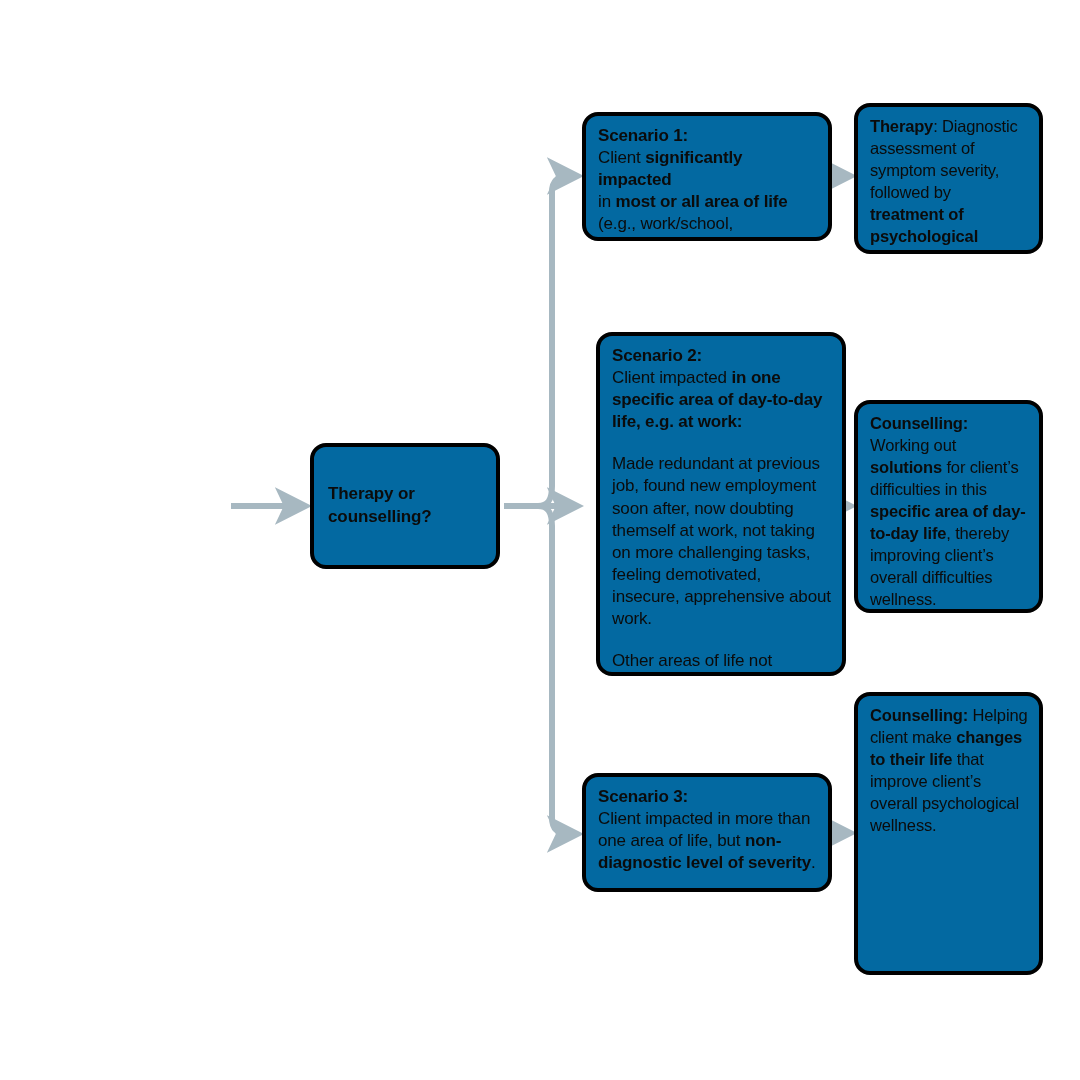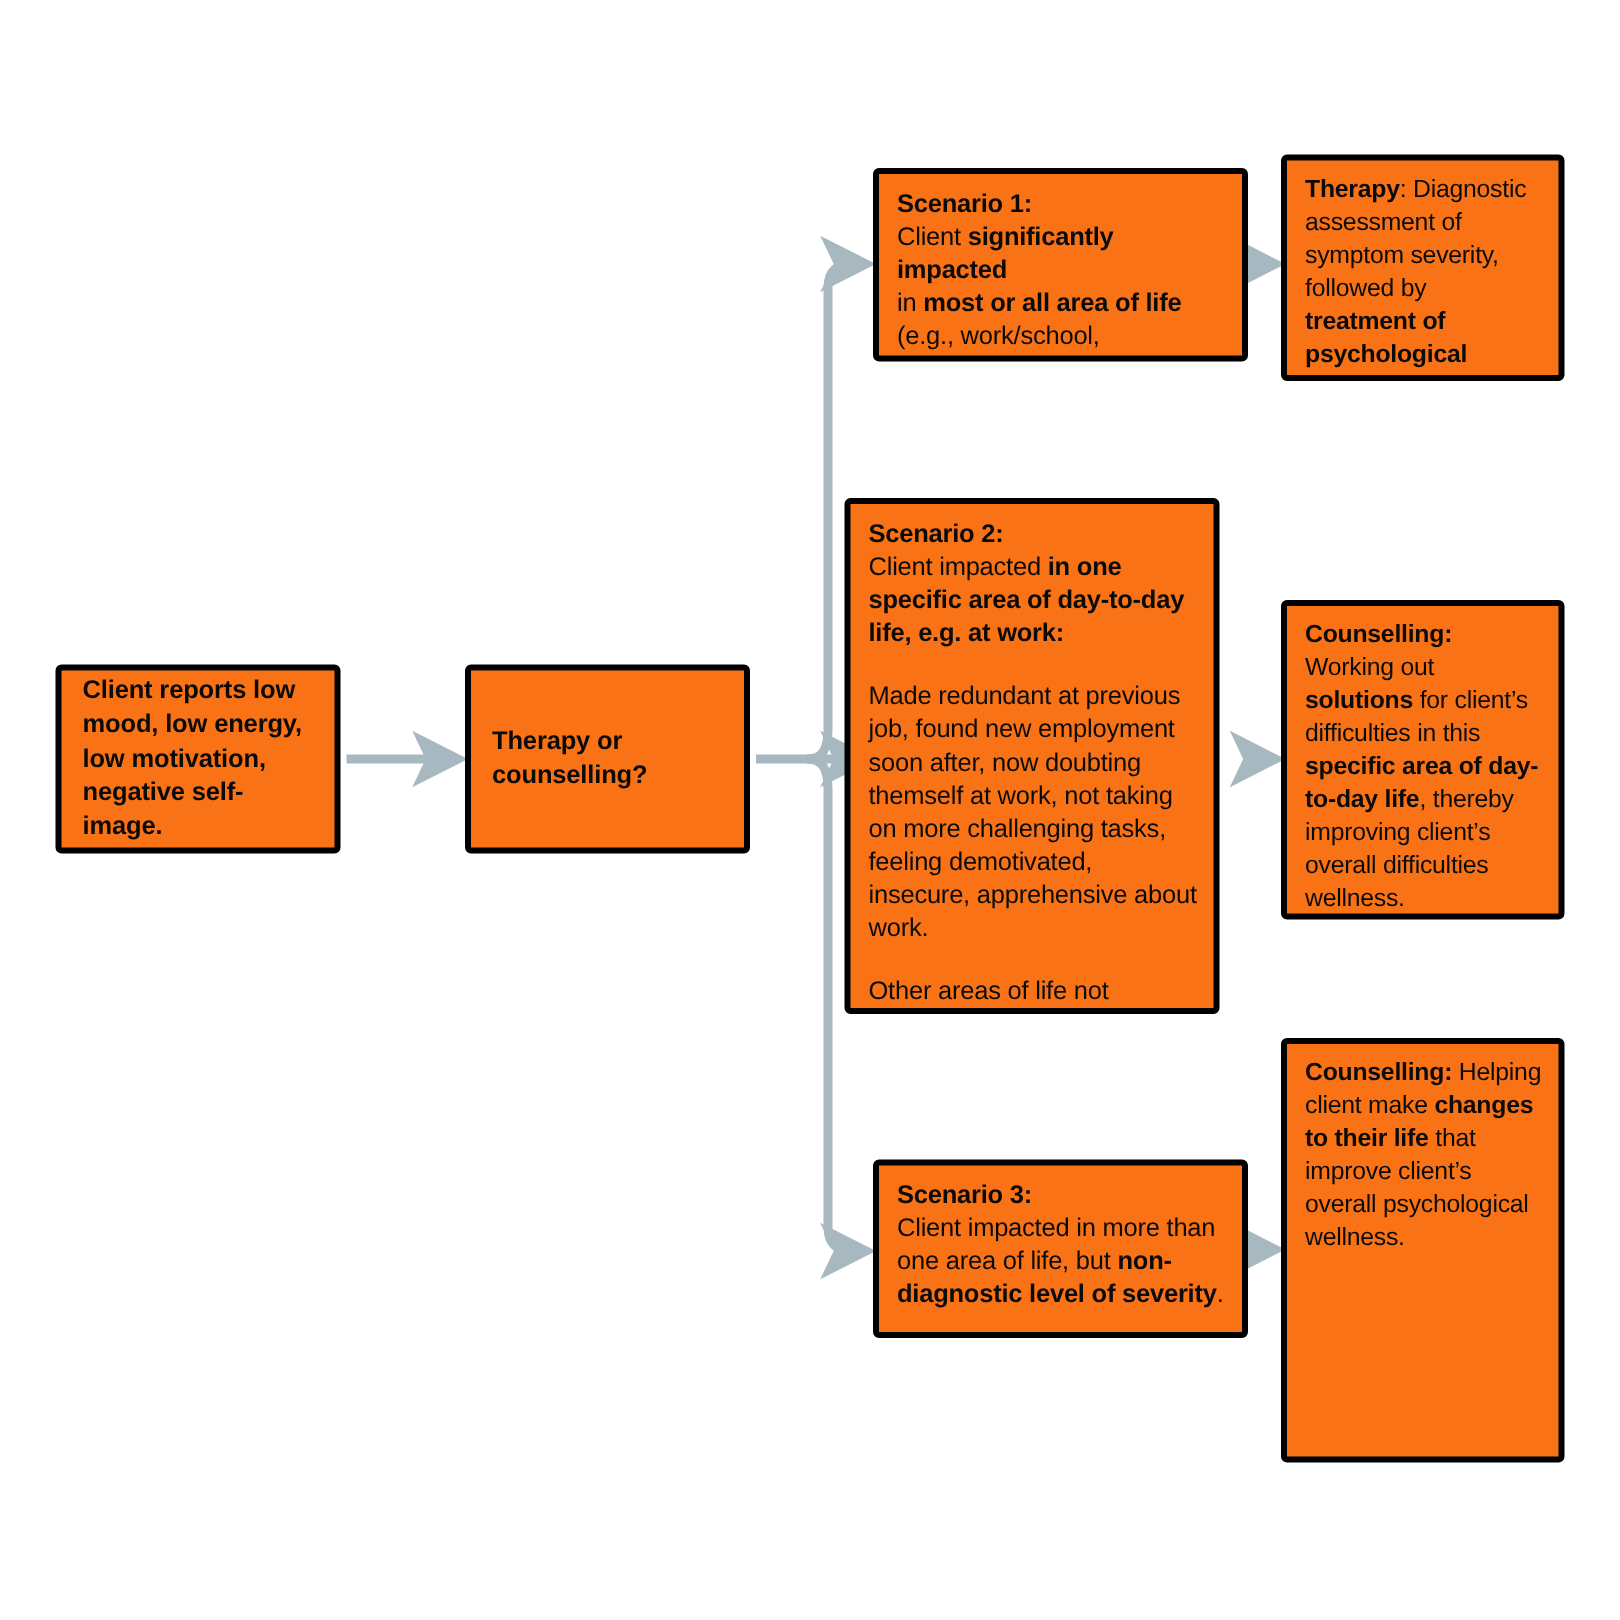--- a/index.html
+++ b/index.html
@@ -33,23 +33,23 @@
     width: 1080px;
     height: 1080px;
     z-index: 1;
     pointer-events: none;
   }
 
   .node {
     position: absolute;
     z-index: 2;
     box-sizing: border-box;
-    background: #f97316;
+    background: #0369a1;
     border: 4px solid #000000;
-    border-radius: 4px;
+    border-radius: 16px;
     overflow: hidden;
   }
 
   .node-body {
     box-sizing: border-box;
     width: 100%;
     height: 100%;
     padding: 9px 11px 9px 12px;
     display: block;
   }
@@ -94,21 +94,21 @@
   
   .node--scenario .para {
     font-size: 17px;
     line-height: 1.30;
   }
 
   
   #node-start        { left: 37px;  top: 443px; width: 190px; height: 126px; }
   #node-decision     { left: 310px; top: 443px; width: 190px; height: 126px; }
   #node-scenario-1   { left: 582px; top: 112px; width: 250px; height: 129px; }
-  #node-scenario-2   { left: 563px; top: 332px; width: 250px; height: 344px; }
+  #node-scenario-2   { left: 596px; top: 332px; width: 250px; height: 344px; }
   #node-scenario-3   { left: 582px; top: 773px; width: 250px; height: 119px; }
   #node-outcome-1    { left: 854px; top: 103px; width: 189px; height: 151px; }
   #node-outcome-2    { left: 854px; top: 400px; width: 189px; height: 213px; }
   #node-outcome-3    { left: 854px; top: 692px; width: 189px; height: 283px; }
 </style>
 </head>
 <body>
 
 <div id="canvas">
 
@@ -129,25 +129,20 @@
 
     <path d="M538,506 C 548,506 552,512 552,526 L552,818 C552,830 558,834 570,834 L572,834" fill="none" stroke="#a7b8c1" stroke-width="6" stroke-linecap="butt" marker-end="url(#arrowhead)"></path>
 
     <path d="M836,176 L845,176" fill="none" stroke="#a7b8c1" stroke-width="6" stroke-linecap="butt" marker-end="url(#arrowhead)"></path>
 
     <path d="M836,506 L845,506" fill="none" stroke="#a7b8c1" stroke-width="6" stroke-linecap="butt" marker-end="url(#arrowhead)"></path>
 
     <path d="M836,833 L845,833" fill="none" stroke="#a7b8c1" stroke-width="6" stroke-linecap="butt" marker-end="url(#arrowhead)"></path>
   </svg>
 
-  <div class="node node--center" id="node-start">
-    <div class="node-body">
-      <p class="para">Client reports low mood, low energy, low motivation, negative self-image.</p>
-    </div>
-  </div>
 
   <div class="node node--center" id="node-decision">
     <div class="node-body">
       <p class="para">Therapy or counselling?</p>
     </div>
   </div>
 
   <div class="node node--scenario" id="node-scenario-1">
     <div class="node-body">
       <p class="para"><b>Scenario 1:</b><br><span>Client </span><b>significantly impacted</b><br><span>in </span><b>most or all area of life</b><span> (e.g., work/school, relationships, hobbies).</span></p>

